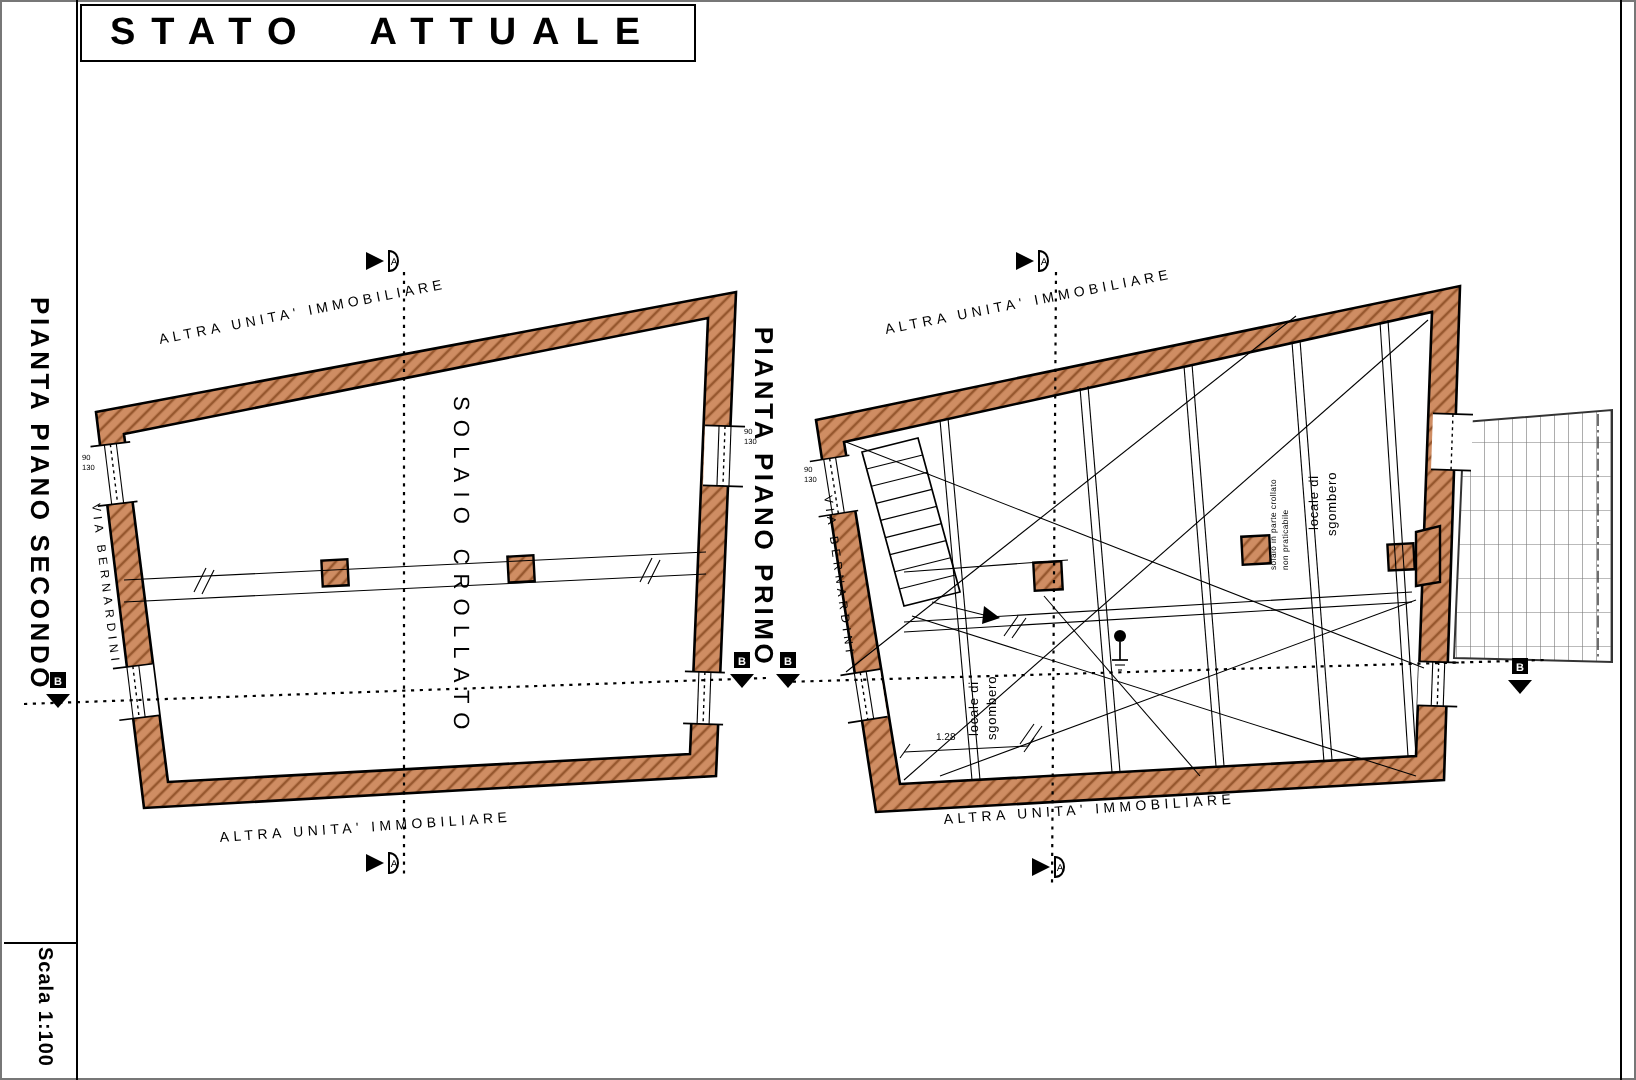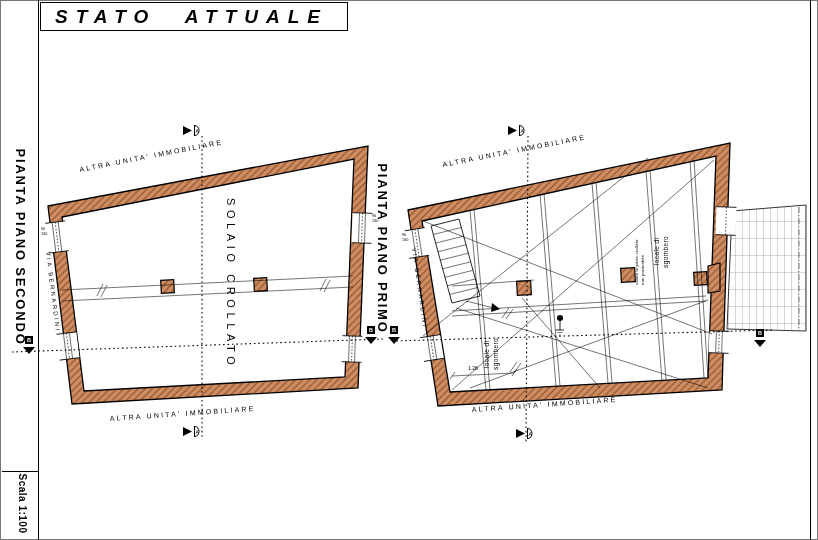--- a/index.html
+++ b/index.html
@@ -21,21 +21,21 @@
   .t6{font-size:6px;letter-spacing:2.4px;}
   .t11{font-size:11px;letter-spacing:4.6px;}
   .t65{font-size:6.5px;letter-spacing:0.4px;}
   .t42{font-size:4.2px;letter-spacing:0.2px;}
   .t5{font-size:5px;}
   .t38{font-size:3.8px;}
   .tw{font-size:5.5px;font-weight:bold;fill:#fff;text-anchor:middle;}
   .ta{font-size:5px;}
   .title-box{position:absolute;left:40px;top:2px;width:292px;height:27px;
              border:1.6px solid #000;background:#fff;line-height:27px;padding-left:14px;
-             font-size:19px;font-style:italic;font-weight:bold;letter-spacing:8px;
+             font-size:19px;font-weight:bold;letter-spacing:8px;
              word-spacing:16px;white-space:nowrap;}
   .v-label{position:absolute;font-weight:bold;white-space:nowrap;text-align:center;
            transform:rotate(90deg);transform-origin:center;}
   #label-second{left:-78px;top:239px;width:196px;font-size:13px;letter-spacing:1.8px;}
   #label-first{left:294px;top:241px;width:176px;font-size:13px;letter-spacing:1.8px;}
   #scale-label{left:-16px;top:498px;width:76px;font-size:10px;font-weight:bold;letter-spacing:0.5px;}
 </style>
 </head>
 <body>
 

